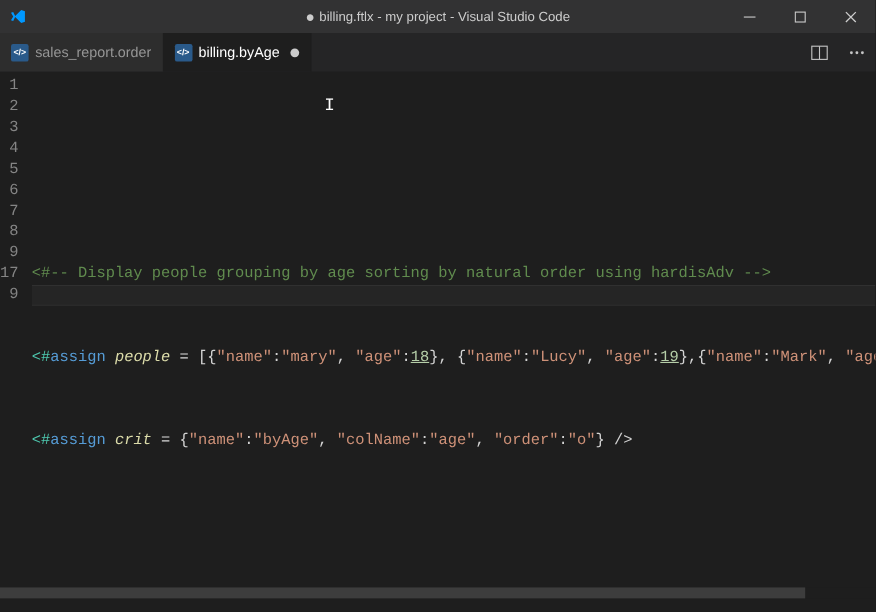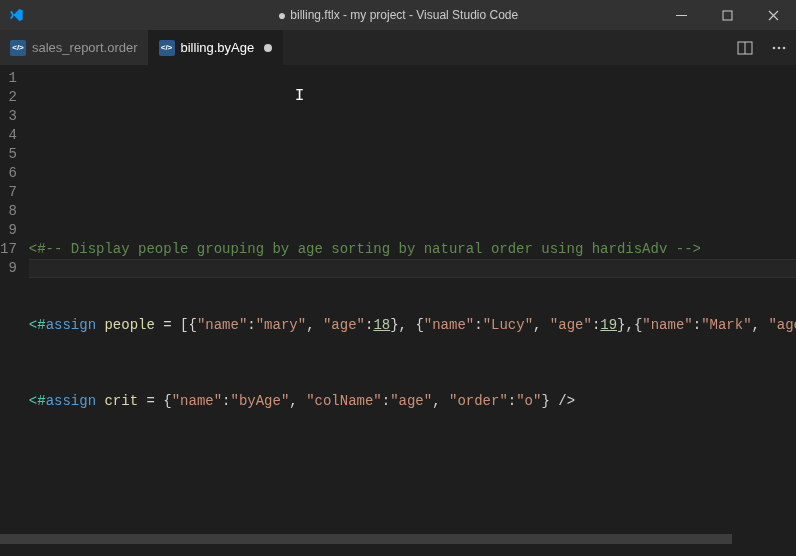--- a/index.html
+++ b/index.html
@@ -108,21 +108,21 @@
   position: absolute;
   font-size: 16px;
   color: #ffffff;
   pointer-events: none;
 }
 
 
 .cm  { color: #608b4e; }  
 .tg  { color: #4ec9b0; }  
 .kw  { color: #569cd6; }  
-.nm  { color: #dcdcaa; }
+.nm  { color: #dcdcaa; font-style: italic; }
 .pu  { color: #d4d4d4; }
 .str { color: #ce9178; }
 .num { color: #b5cea8; text-decoration: underline; }  
 .st  { color: #d4d4d4; }
 
 .scrollbar-track {
   height: 10px;
   background: #1e1e1e;
   position: relative;
 }

